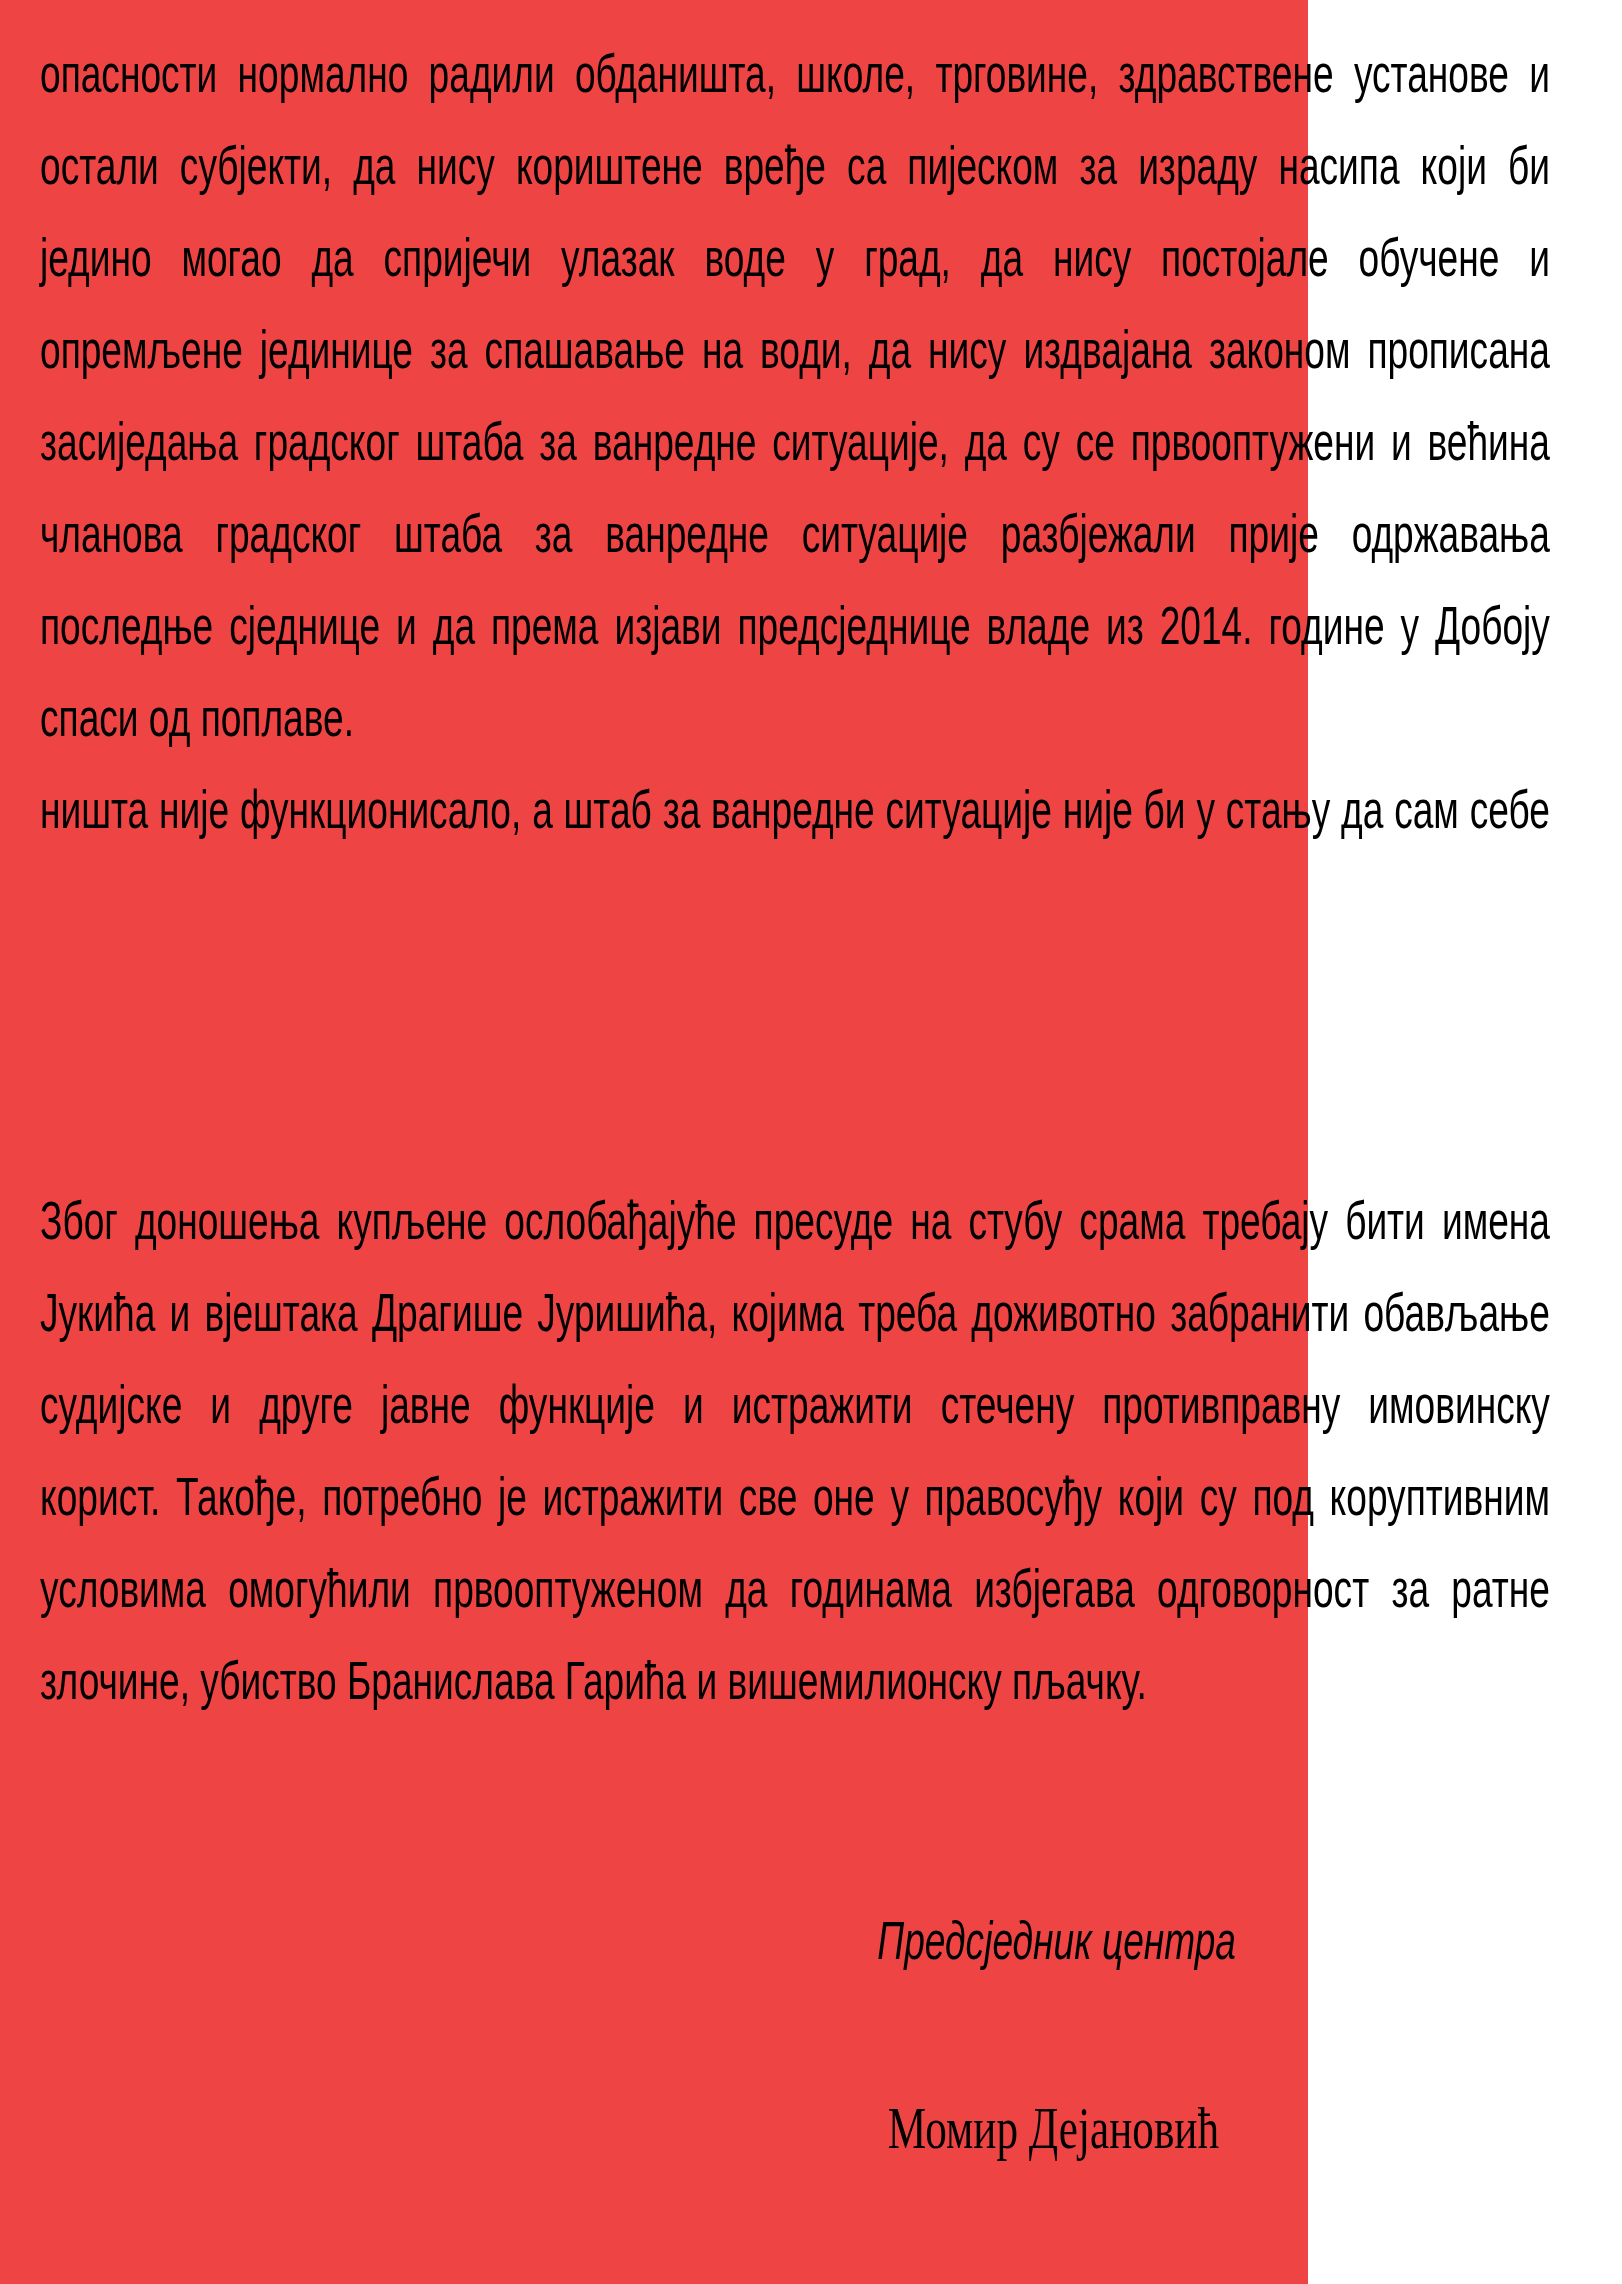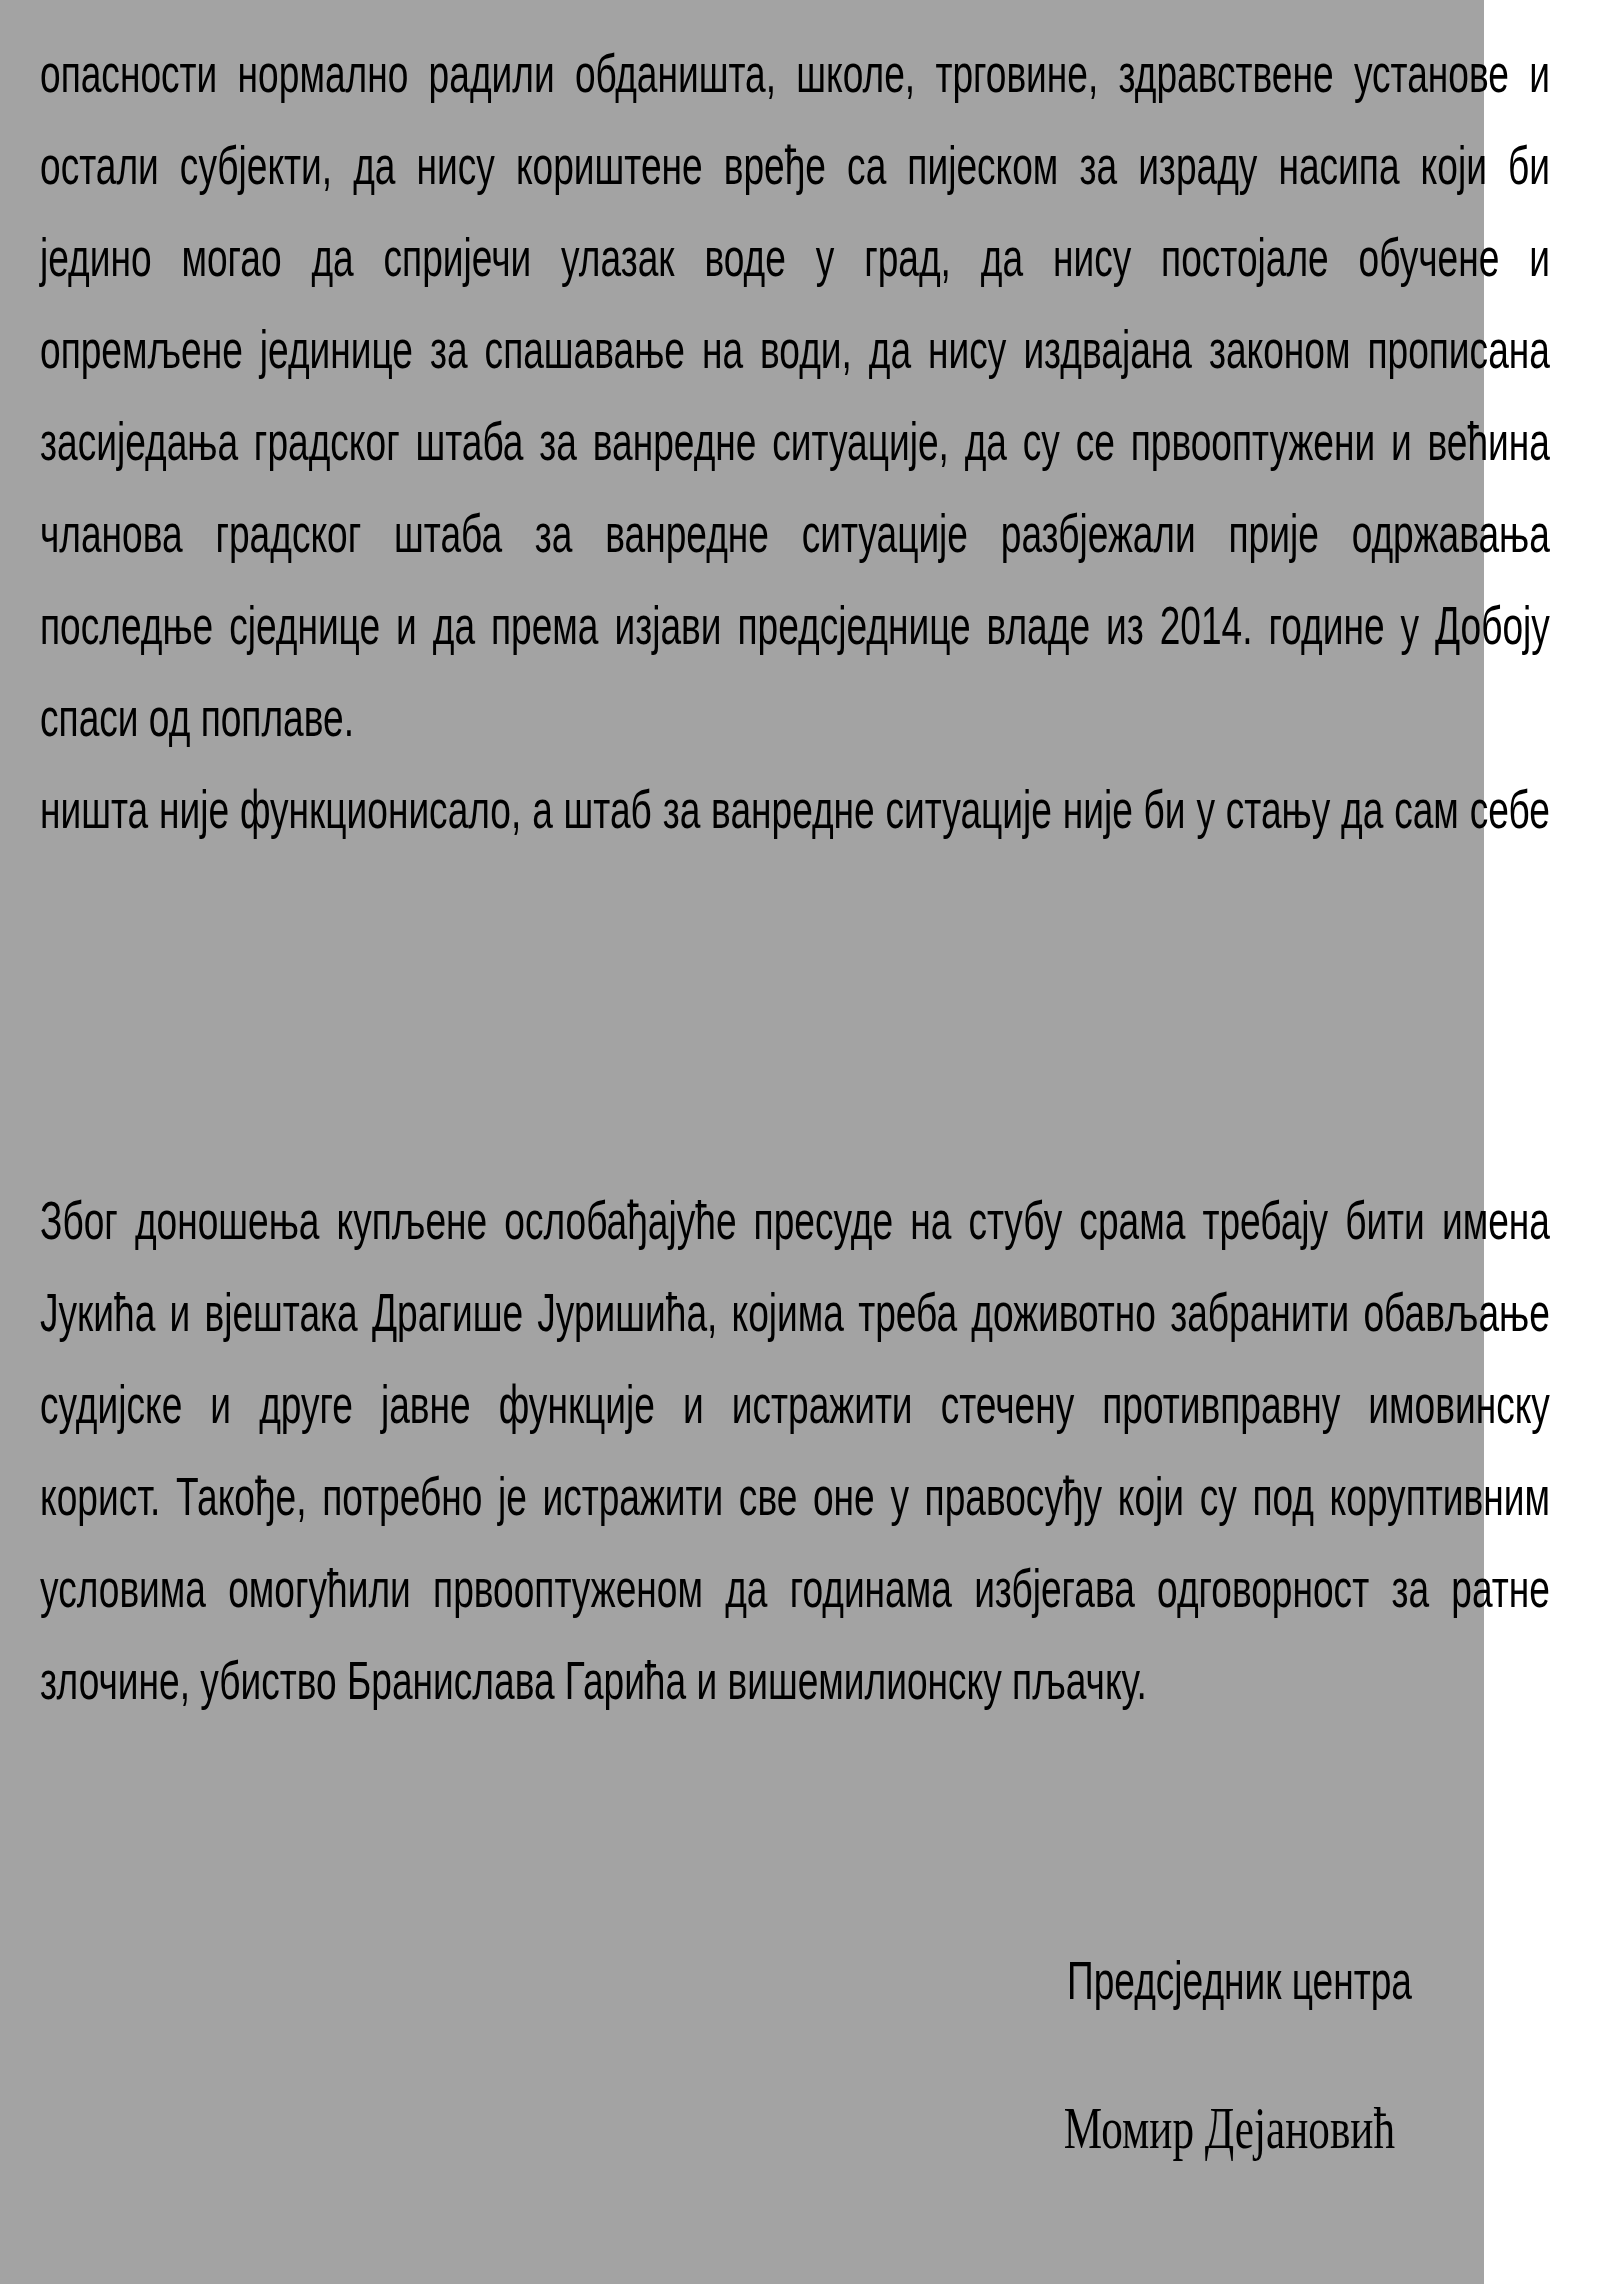--- a/index.html
+++ b/index.html
@@ -11,23 +11,23 @@
     width: 1622px;
     height: 2284px;
     position: relative;
     overflow: hidden;
     color: #000000;
   }
   .page {
     position: absolute;
     left: 0;
     top: 0;
-    width: 1484px;
+    width: 1308px;
     height: 2284px;
-    background: #a3a3a3;
+    background: #ef4444;
   }
   .paragraph {
     position: absolute;
     left: 40px;
     width: 1510px;
   }
   .line {
     position: relative;
     height: 92px;
     width: 1510px;
@@ -46,24 +46,25 @@
     white-space: nowrap;
     text-align: justify;
     text-align-last: justify;
   }
   .line.last .line-inner {
     text-align: left;
     text-align-last: left;
   }
   .sig-title {
     position: absolute;
-    top: 1936px;
+    top: 1896px;
     right: 72px;
     height: 89px;
     width: 563px;
+    font-style: italic;
   }
   .sig-title-inner {
     position: absolute;
     right: 0;
     top: 0;
     width: 805px;
     transform: scaleX(0.70);
     transform-origin: 100% 0;
     text-align: right;
     font-family: "Liberation Sans", "DejaVu Sans", sans-serif;

